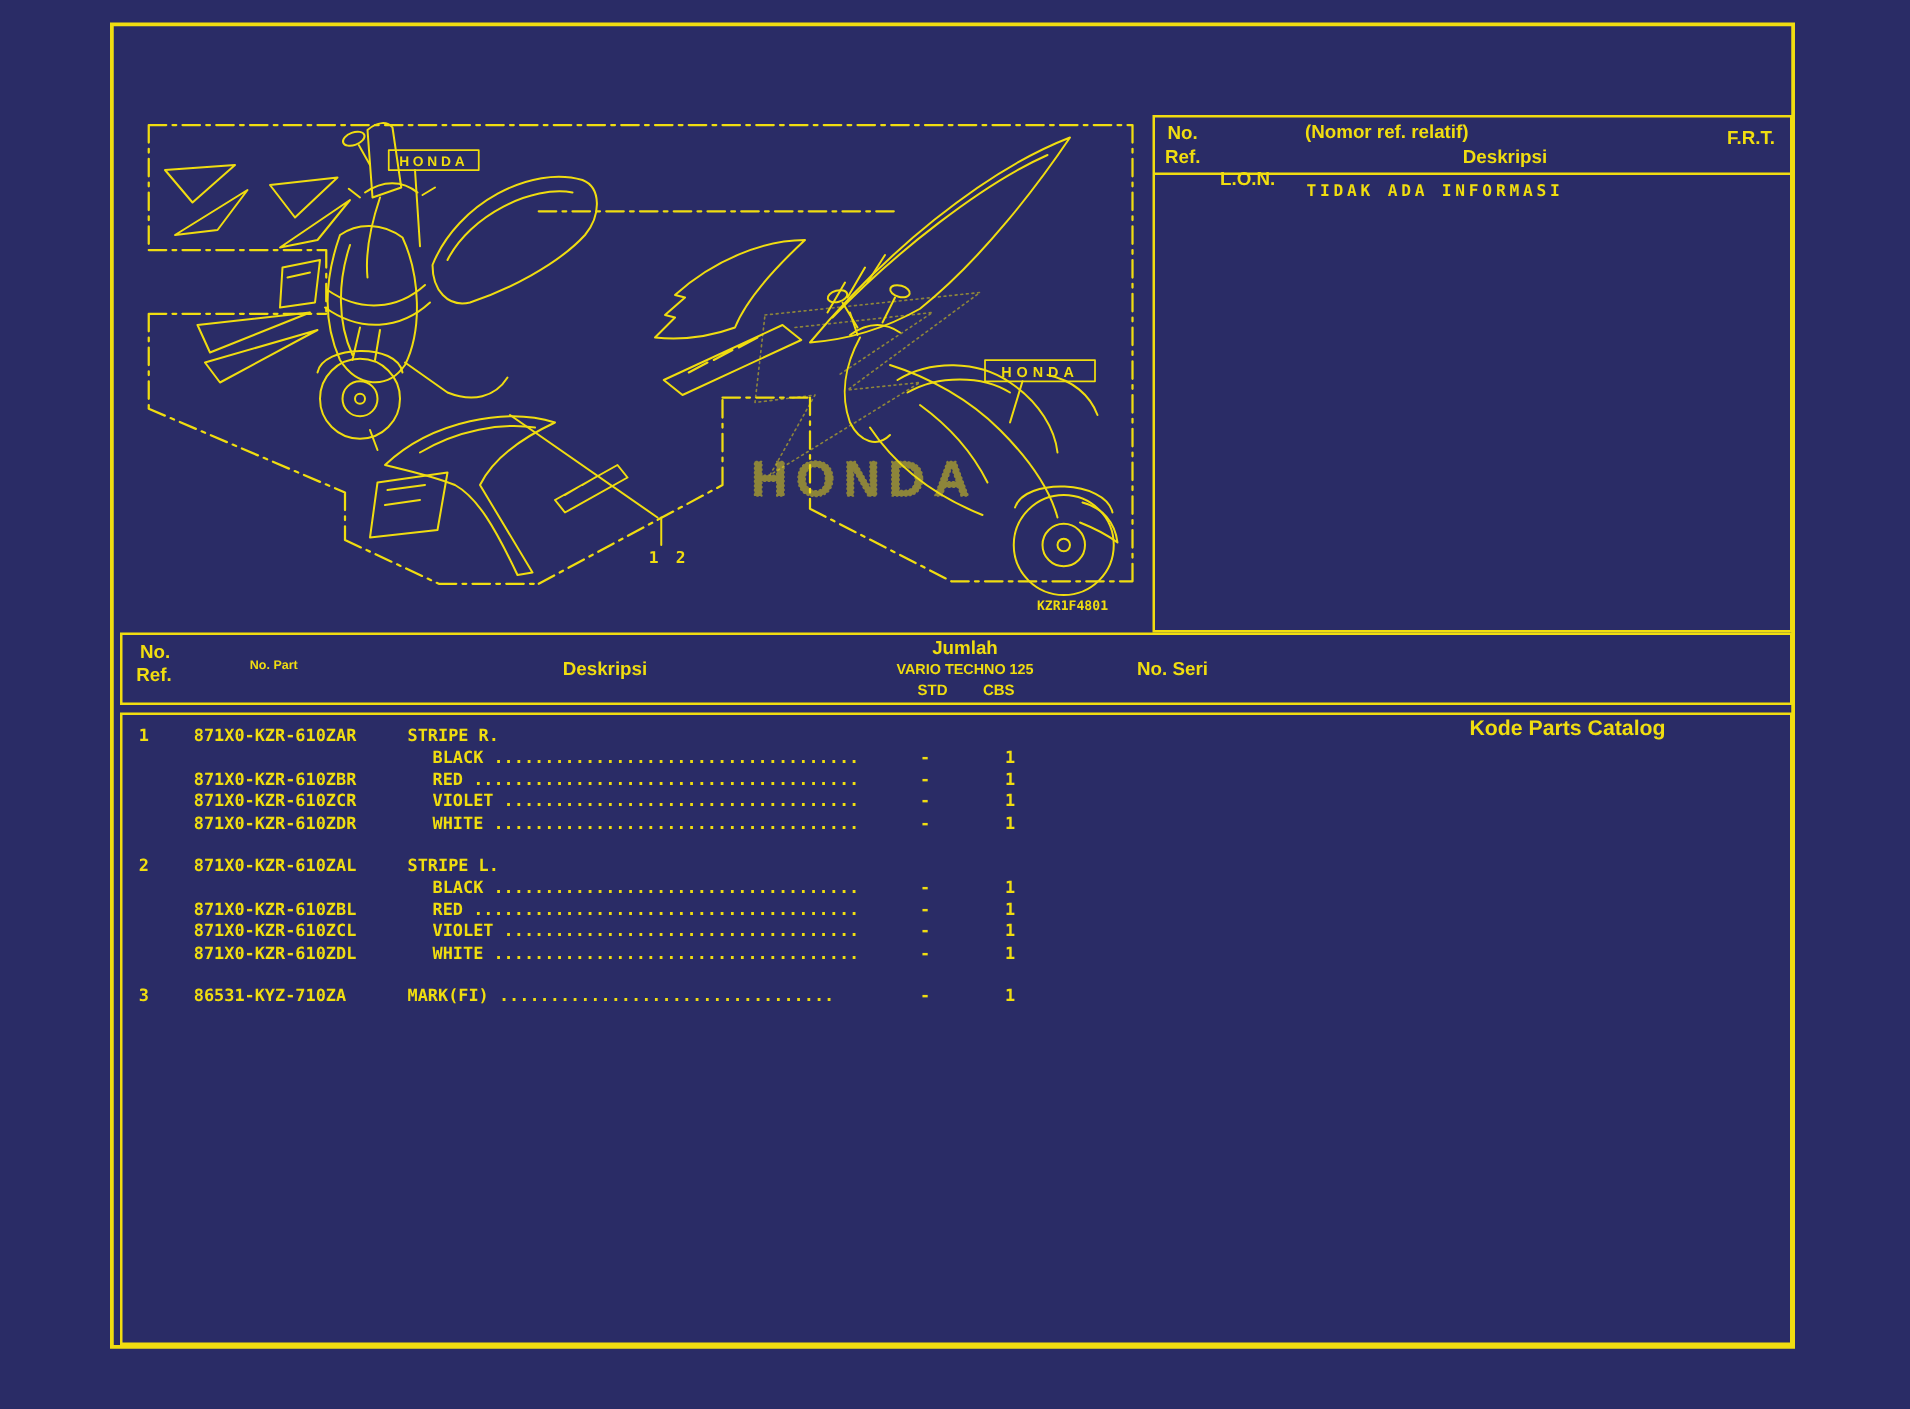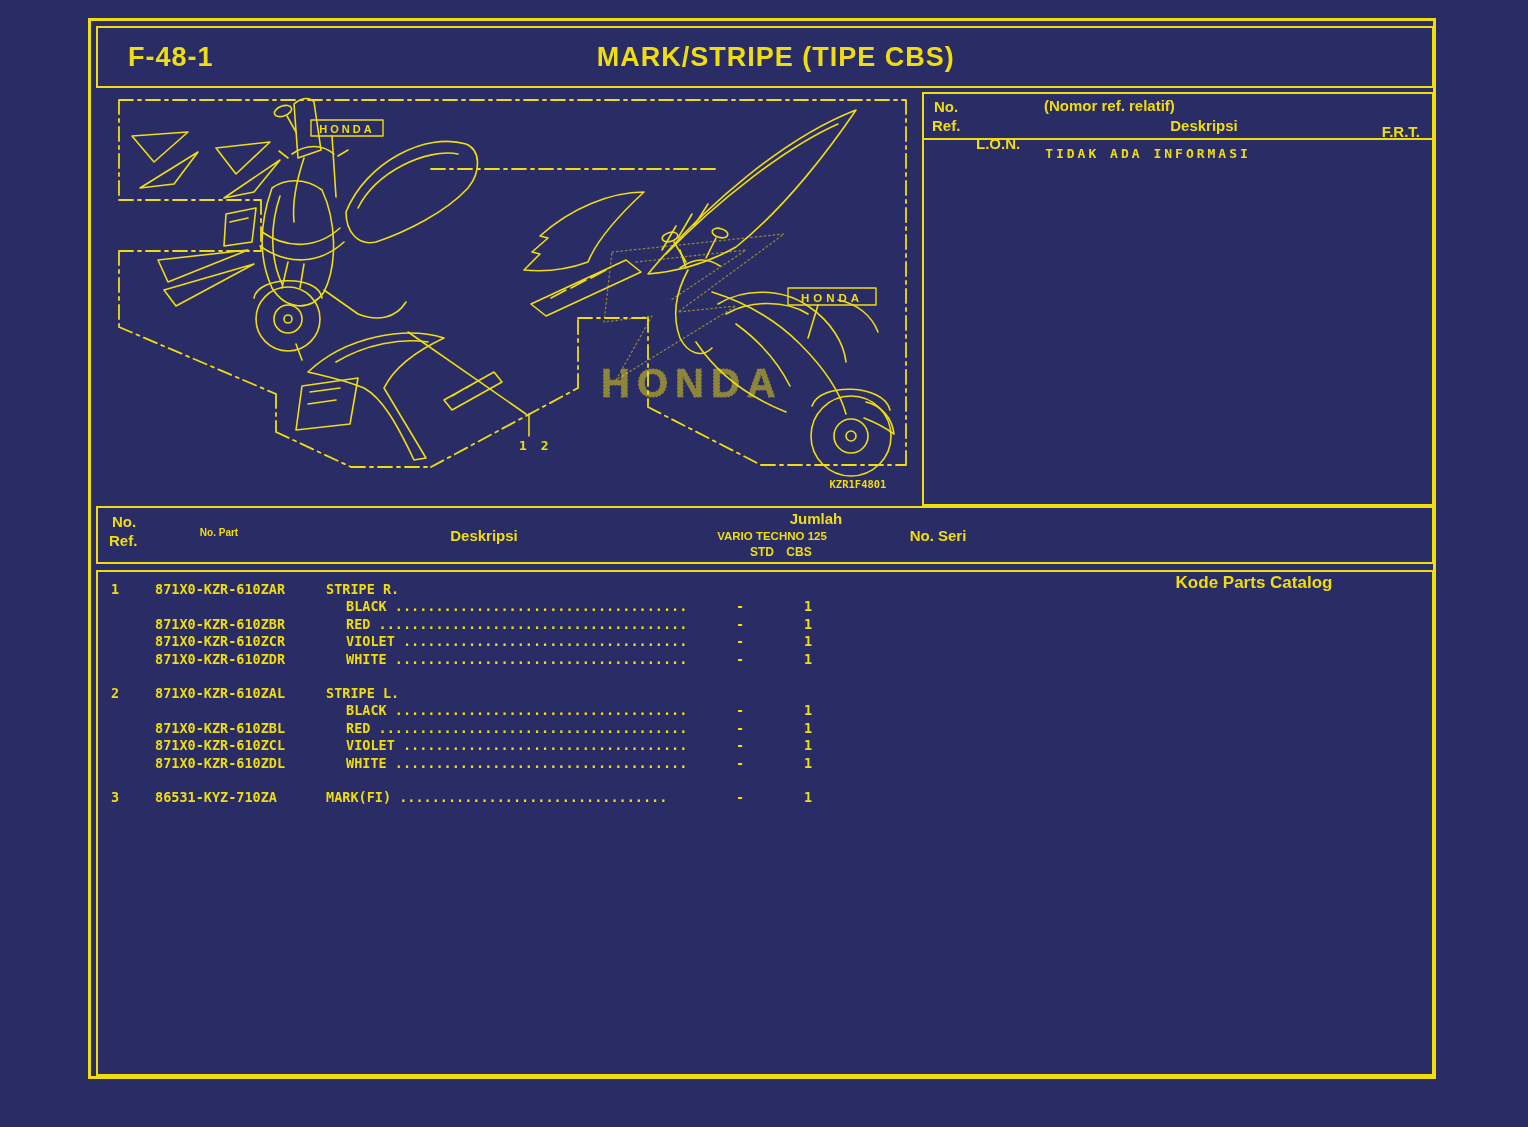--- a/index.html
+++ b/index.html
@@ -21,33 +21,33 @@
   .diagram-panel{left:96px;top:92px;width:824px;height:413px;}
   
   .ref-panel{left:922px;top:92px;width:512px;height:414px;border:2px solid var(--yel);}
   .ref-head{position:absolute;left:0;top:0;width:100%;height:46px;border-bottom:2px solid var(--yel);}
   .ref-head span{position:absolute;font-size:15px;font-weight:bold;white-space:nowrap;}
   .rh-no{left:10px;top:4px;}
   .rh-ref{left:8px;top:23px;}
   .rh-lon{left:52px;top:13px;margin-top:28px;}
   .rh-nomor{left:120px;top:3px;}
   .rh-desk{left:280px;top:23px;transform:translateX(-50%);}
-  .rh-frt{right:12px;top:29px;text-align:right;}
+  .rh-frt{right:12px;top:8px;text-align:right;}
   .ref-empty{position:absolute;left:224px;top:52px;transform:translateX(-50%);
      font-family:"DejaVu Sans Mono",monospace;font-size:13px;font-weight:bold;letter-spacing:3px;white-space:nowrap;}
   
   .band{left:96px;top:506px;width:1338px;height:58px;border:2px solid var(--yel);}
   .band span{position:absolute;font-weight:bold;white-space:nowrap;}
   .b-no{left:14px;top:5px;font-size:15px;}
   .b-ref{left:11px;top:24px;font-size:15px;}
   .b-part{left:121px;top:19px;font-size:10px;transform:translateX(-50%);}
   .b-desk{left:386px;top:19px;font-size:15px;transform:translateX(-50%);}
-  .b-jumlah{left:674px;top:2px;font-size:15px;transform:translateX(-50%);margin-left:44px;}
+  .b-jumlah{left:674px;top:2px;font-size:15px;transform:translateX(-50%);}
   .b-model{left:674px;top:22px;font-size:11.5px;transform:translateX(-50%);}
-  .b-std{left:648px;top:37px;font-size:12px;transform:translateX(-50%);margin-left:16px;}
+  .b-std{left:648px;top:37px;font-size:12px;transform:translateX(-50%);}
   .b-cbs{left:701px;top:37px;font-size:12px;transform:translateX(-50%);}
   .b-seri{left:840px;top:19px;font-size:15px;transform:translateX(-50%);}
   .b-kode{left:1156px;top:23px;font-size:17px;transform:translateX(-50%);margin-top:42px;}
   
   .rows-box{left:96px;top:570px;width:1338px;height:506px;border:2px solid var(--yel);padding-top:9px;}
   .prow{display:grid;grid-template-columns:56px 172px 376px 76px 60px;height:17.4px;line-height:17.4px;
         font-family:"DejaVu Sans Mono",monospace;font-size:13.5px;font-weight:bold;white-space:pre;}
   .prow.gap{margin-top:17px;}
   .c-ref{padding-left:13px;}
   .c-part{padding-left:1px;}
@@ -58,24 +58,20 @@
   svg text{font-family:"Liberation Sans",sans-serif;fill:var(--yel);}
   .mono{font-family:"DejaVu Sans Mono",monospace;}
 </style>
 </head>
 <body>
 
 <div id="stage">
 
   <div class="abs main-frame"></div>
 
-  <div class="abs title-bar">
-    <div class="abs page-code">F-48-1</div>
-    <div class="abs page-title">MARK/STRIPE (TIPE CBS)</div>
-  </div>
 
   <div class="abs diagram-panel">
     <svg width="824" height="413" viewBox="0 0 824 413">
       <g stroke="#f0dd10" fill="none" stroke-width="1.6" stroke-linecap="round" stroke-linejoin="round">
 
         <path stroke-dasharray="14 5 3 5" stroke-width="1.8" d="
           M23,8 H810 M810,8 V373 M665,373 H810
           M23,8 V108 M23,108 H165 M165,108 V159 M23,159 H165 M23,159 V235
           M23,235 L180,302 M180,302 V340 M180,340 L255,375 M255,375 H335
           M335,375 L482,296 M482,296 V226 M482,226 H552 M552,226 V315 M552,315 L665,373

